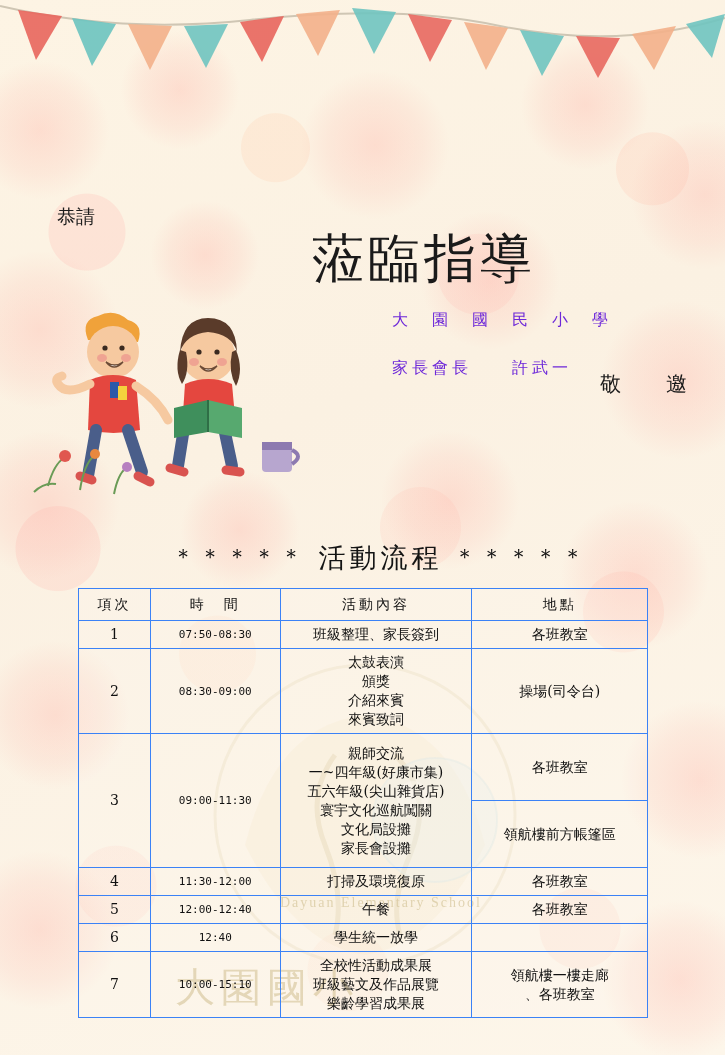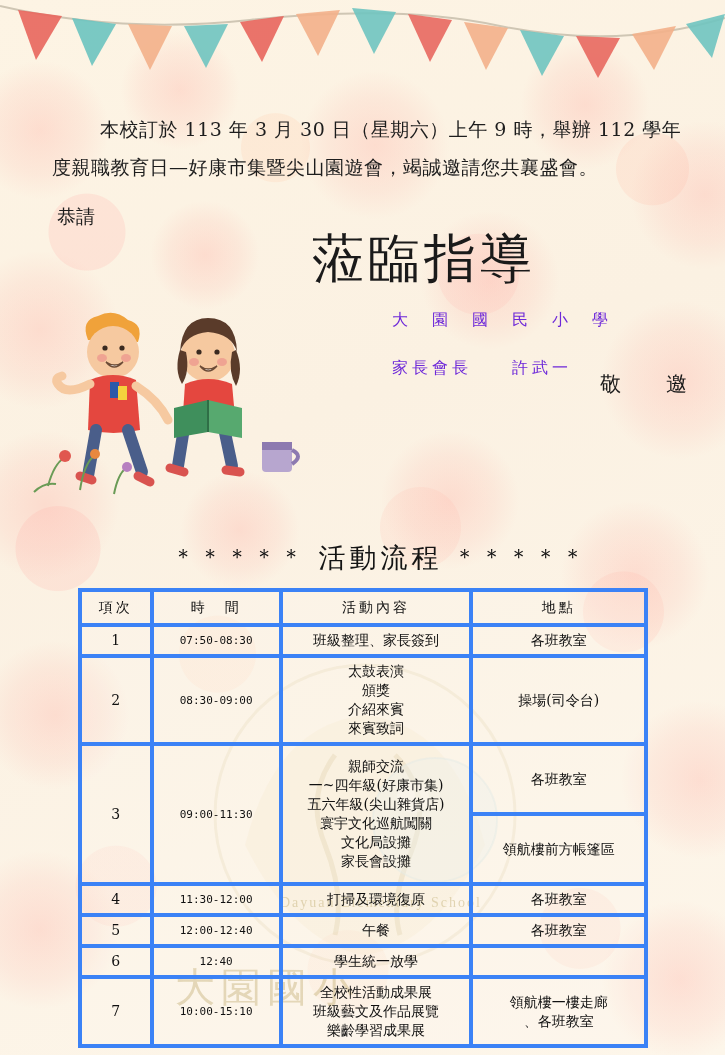--- a/index.html
+++ b/index.html
@@ -168,21 +168,21 @@
     left: 78px;
     top: 588px;
     width: 570px;
     border-collapse: collapse;
     font-size: 14px;
     font-family: "DejaVu Serif", serif;
     color: #101010;
     background: rgba(255,252,243,0.18);
   }
   table.schedule th, table.schedule td {
-    border: 4px solid #3b82f6;
+    border: 1px solid #3b82f6;
     text-align: center;
     vertical-align: middle;
     padding: 4px 2px;
     line-height: 19px;
   }
   table.schedule th { font-weight: normal; padding: 6px 2px; letter-spacing: 3px; }
   col.c1 { width: 72px; }
   col.c2 { width: 130px; }
   col.c3 { width: 192px; }
   col.c4 { width: 176px; }
@@ -295,21 +295,20 @@
     <path d="M62,190 q4,-26 14,-34" fill="none" stroke="#6a9b56" stroke-width="2"></path>
     <circle cx="77" cy="154" r="5" fill="#e8883f"></circle>
     <path d="M96,194 q4,-20 12,-26" fill="none" stroke="#6a9b56" stroke-width="2"></path>
     <circle cx="109" cy="167" r="5" fill="#b77fc0"></circle>
     <path d="M16,192 q10,-10 22,-8" fill="none" stroke="#6a9b56" stroke-width="2"></path>
   </g>
 </svg>
 
 <div class="content">
 
-  <div class="para">本校訂於 113 年 3 月 30 日（星期六）上午 9 時，舉辦 112 學年度親職教育日—好康市集暨尖山園遊會，竭誠邀請您共襄盛會。</div>
 
   <div class="gongqing">恭請</div>
 
   <div class="invite-big">蒞臨指導</div>
 
   <div class="signature">
     <div class="sig-line">大　園　國　民　小　學</div>
     <div class="sig-line">家長會長　　許武一</div>
   </div>
   <div class="sig-jingyao">敬　邀</div>

